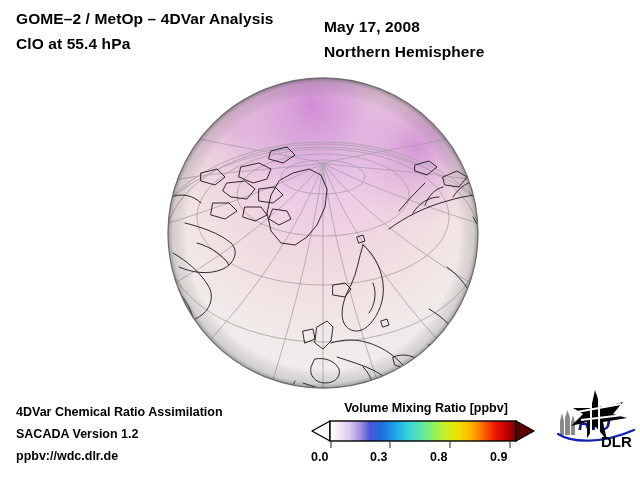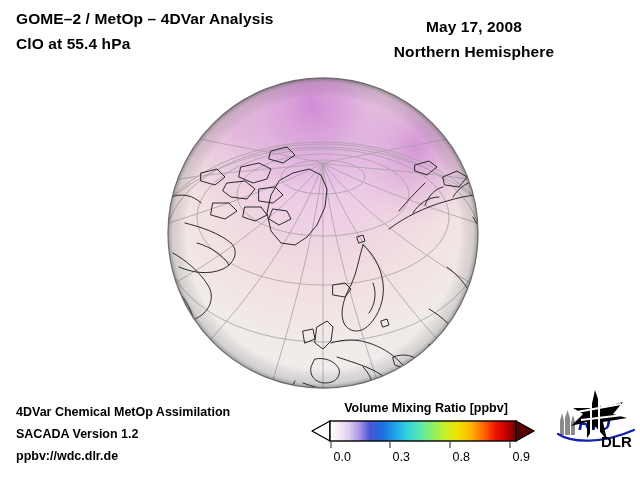--- a/index.html
+++ b/index.html
@@ -22,21 +22,21 @@
   #header-left {
     position: absolute;
     left: 16px;
     top: 6px;
     width: 360px;
   }
   #header-right {
     position: absolute;
     right: 16px;
     top: 14px;
-    text-align: center;
+    text-align: left;
     width: 300px;
   }
   .hdr-line {
     font-size: 15.5px;
     font-weight: bold;
     line-height: 25px;
     white-space: nowrap;
     letter-spacing: 0.1px;
   }
 
@@ -80,22 +80,22 @@
     line-height: 16px;
     white-space: nowrap;
   }
   #cb-svg {
     display: block;
     margin-top: 3px;
   }
   .cb-tick-label {
     position: absolute;
     font-size: 12.5px;
-    font-weight: normal;
-    text-align: right;
+    font-weight: bold;
+    text-align: left;
     width: 40px;
     top: 50px;
   }
 
   
   #riu-logo {
     position: absolute;
     left: 556px;
     top: 369px;
     width: 80px;
@@ -271,21 +271,21 @@
       <path d="M214,244 L220,242 L222,248 L216,250 Z"></path>
       <path d="M296,236 L304,234 L306,242 L298,244 Z"></path>
     </g>
 
     <circle cx="156" cy="156" r="155" fill="url(#limbShade)"></circle>
     <circle cx="156" cy="156" r="155" fill="none" stroke="#6e6e6e" stroke-width="1.3"></circle>
   </svg>
 </div>
 
 <div id="credits">
-  <div class="credit-line">4DVar Chemical MetOp Assimilation</div>
+  <div class="credit-line">4DVar Chemical Ratio Assimilation</div>
   <div class="credit-line">SACADA Version 1.2</div>
   <div class="credit-line">ppbv://wdc.dlr.de</div>
 </div>
 
 <div id="colorbar-block">
   <div id="cb-title">Volume Mixing Ratio [ppbv]</div>
 
   <svg id="cb-svg" width="244" height="30" viewBox="0 0 244 30" xmlns="http://www.w3.org/2000/svg">
     <defs>
       <linearGradient id="cbGrad" x1="0" y1="0" x2="1" y2="0">

